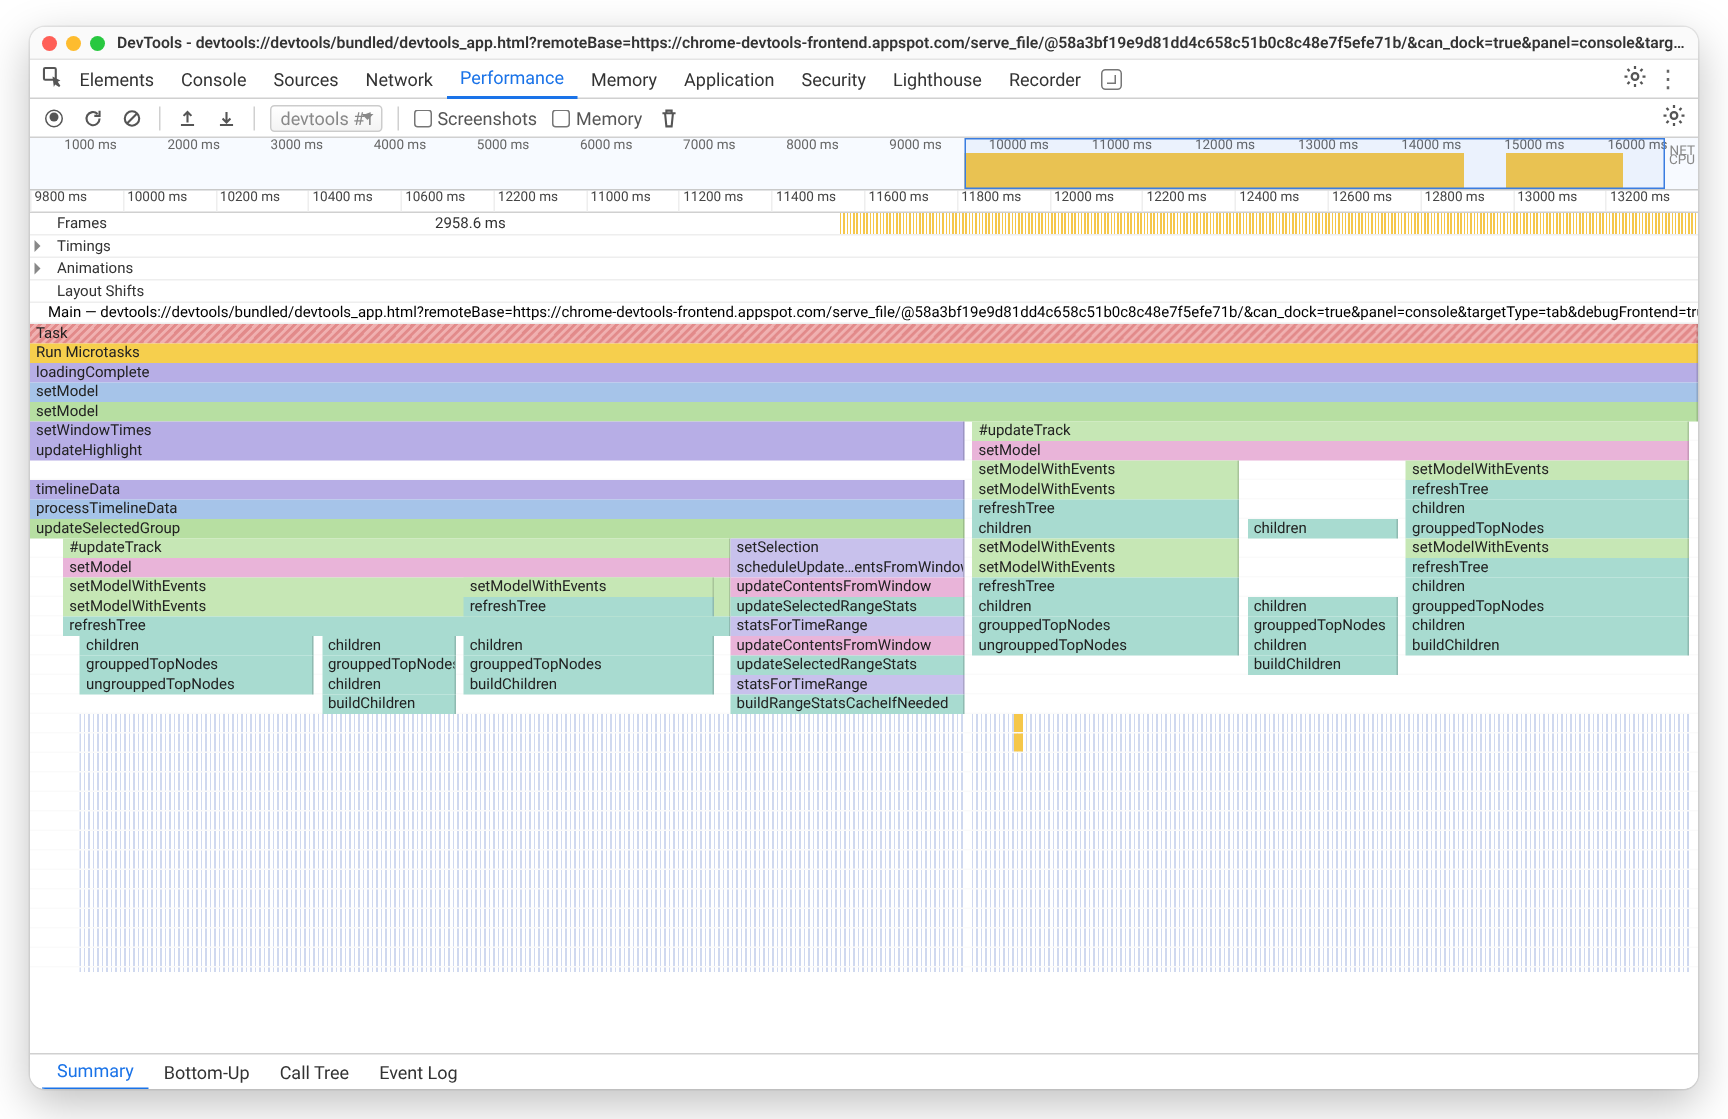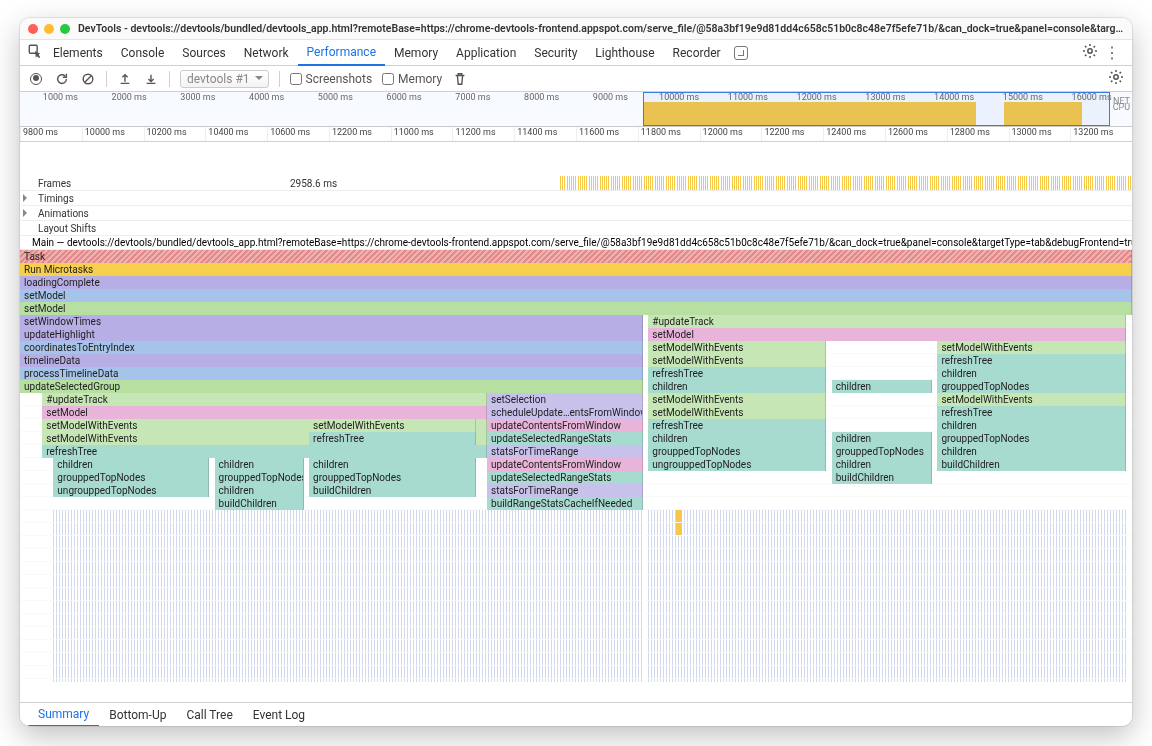--- a/index.html
+++ b/index.html
@@ -20,38 +20,38 @@
 .tabbar .lab { width:14px; height:14px; border:1.3px solid #777; border-radius:3px; margin-left:4px; position:relative;}
 .tabbar .lab::after{content:""; position:absolute; left:3px; top:3px; width:5px;height:5px; border:1.3px solid #777; border-top:none;border-left:none;}
 .tabbar .spacer{flex:1}
 .tabbar .gear, .toolbar .gear { width:16px;height:16px; fill:#555;}
 .tabbar .dots{font-size:16px; color:#666; padding:0 6px;}
 
 .toolbar { height:26px; display:flex; align-items:center; gap:10px; padding:0 8px; border-bottom:1px solid #d0d0d0; font-size:12px; color:#555;}
 .toolbar .btn { width:16px; height:16px; display:inline-flex; align-items:center; justify-content:center; color:#555; cursor:pointer;}
 .toolbar .rec { width:12px;height:12px;border:1.5px solid #555;border-radius:50%;}
 .toolbar .rec::after{content:"";display:block;width:6px;height:6px;border-radius:50%;background:#555;margin:1.5px auto 0;}
-.toolbar .sel { border:1px solid #ccc; border-radius:3px; padding:1px 18px 1px 6px; color:#888; background:linear-gradient(#fff,#f3f3f3); position:relative;text-align:right;}
+.toolbar .sel { border:1px solid #ccc; border-radius:3px; padding:1px 4px 1px 6px; color:#888; background:linear-gradient(#fff,#f3f3f3); position:relative;text-align:right;}
 .toolbar .sel::after{content:""; position:absolute; right:5px; top:5px; border:4px solid transparent; border-top-color:#888;}
 .toolbar .sep{width:1px;height:16px;background:#d0d0d0;}
 .toolbar label{display:flex;align-items:center;gap:4px;}
 .toolbar input[type=checkbox]{width:12px;height:12px;}
 .toolbar .spacer{flex:1}
 
 .overview { position:relative; height:35px; background:#f7faff; border-bottom:1px solid #c9c9c9; font-size:9px; color:#666;}
 .overview .ticks{display:flex; padding:0 6px;}
 .overview .ticks span{flex:1; text-align:center;}
 .overview .region{position:absolute; top:10px; bottom:0; background:#f5c74a;}
 .overview .hilite{position:absolute; top:0; bottom:0; border:1px solid #3a7de0; background:rgba(58,125,224,.06);}
 .overview .label-r{position:absolute; right:2px; font-size:9px; color:#888;}
 
 .ruler { height:15px; border-bottom:1px solid #d0d0d0; font-size:9px; color:#444; display:flex; background:#fff;}
 .ruler span{flex:1; padding-left:2px; border-left:1px solid #eee;}
 
-.tracks { font-size:10px; color:#333;margin-top:34px;}
+.tracks { font-size:10px; color:#333;}
 .trow { height:15px; line-height:15px; border-bottom:1px solid #eee; position:relative; padding-left:10px;}
 .trow.sub{padding-left:18px;}
 .trow .caret{position:absolute; left:3px; top:3px; border:4px solid transparent; border-left-color:#888;}
 .trow .tval{position:absolute; left:270px;}
 .trow .framebar{position:absolute; left:540px; right:0; top:0; bottom:0;
   background: repeating-linear-gradient(90deg,#f5c74a 0 1px, transparent 1px 2.2px);}
 
 .mainhdr { height:14px; line-height:14px; font-size:10px; padding-left:12px; background:#fff; border-bottom:1px solid #eee; white-space:nowrap; overflow:hidden; position:relative;}
 .mainhdr .caretd{left:2px;top:3px;}
 
@@ -250,21 +250,20 @@
         </div>
         <div class="row">
           <div class="bar c-purple" style="left: 0%; width: 56%;">setWindowTimes</div>
           <div class="bar c-lgreen" style="left: 56.5%; width: 43%;">#updateTrack</div>
         </div>
         <div class="row">
           <div class="bar c-purple" style="left: 0%; width: 56%;">updateHighlight</div>
           <div class="bar c-pink" style="left: 56.5%; width: 43%;">setModel</div>
         </div>
         <div class="row">
-          <div class="bar c-pblue" style="left: 0%; width: 56%;">coordinatesToEntryIndex</div>
           <div class="bar c-lgreen" style="left: 56.5%; width: 16%;">setModelWithEvents</div>
           <div class="bar c-lgreen" style="left: 82.5%; width: 17%;">setModelWithEvents</div>
         </div>
         <div class="row">
           <div class="bar c-purple" style="left: 0%; width: 56%;">timelineData</div>
           <div class="bar c-lgreen" style="left: 56.5%; width: 16%;">setModelWithEvents</div>
           <div class="bar c-teal" style="left: 82.5%; width: 17%;">refreshTree</div>
         </div>
         <div class="row">
           <div class="bar c-pblue" style="left: 0%; width: 56%;">processTimelineData</div>

